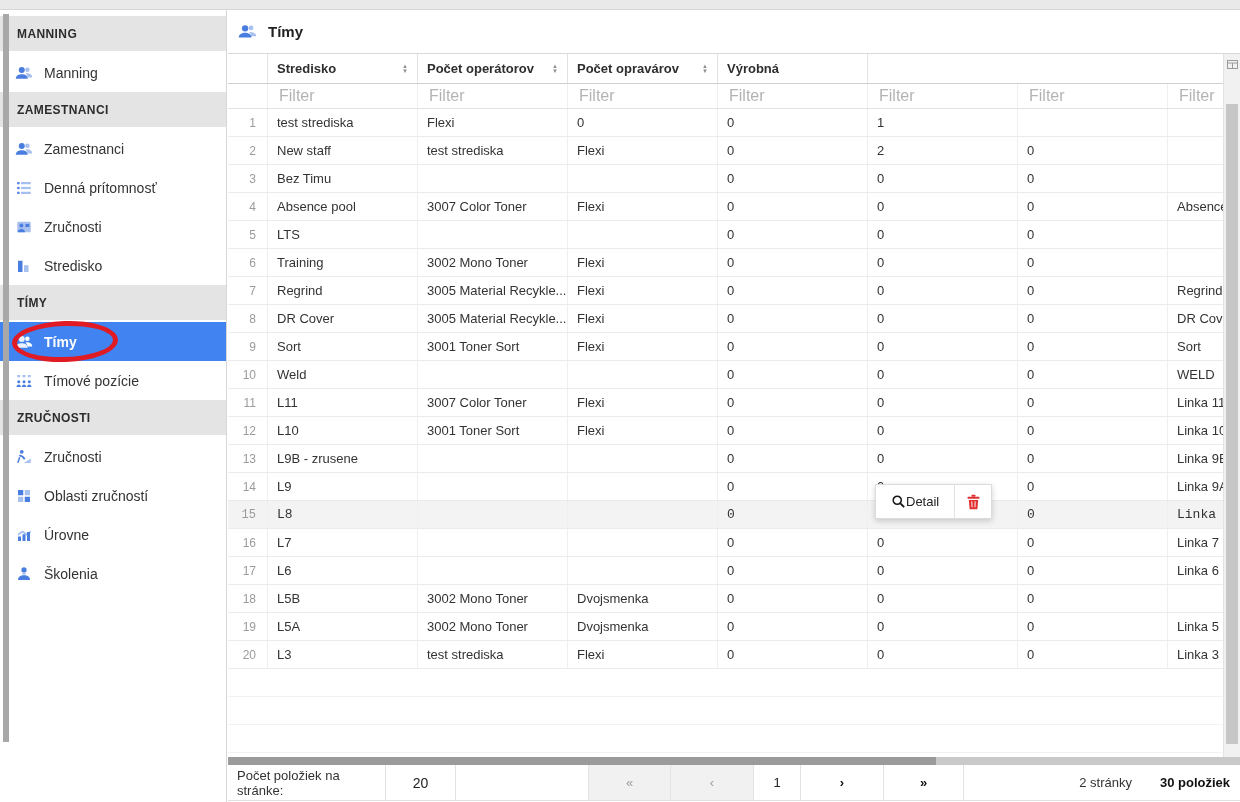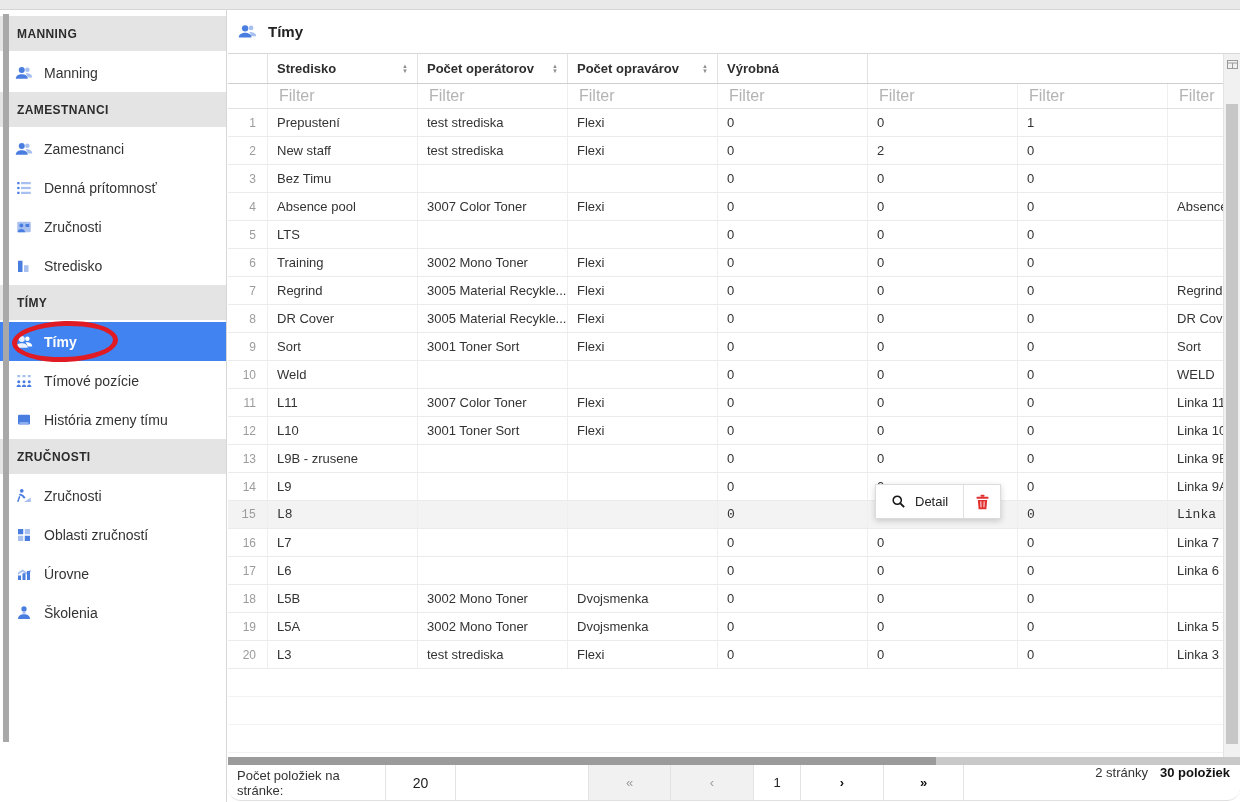--- a/index.html
+++ b/index.html
@@ -63,40 +63,40 @@
     background:#f1f1f1; border-left:1px solid #e3e3e3; z-index:20; }
   .vthumb { position:absolute; left:2px; top:50px; width:12px; height:640px; background:#c7c7c7; }
   .colpick { position:absolute; left:3px; top:3px; }
 
   
   .hscroll { position:absolute; left:0; top:747px; width:1012px; height:8px; background:#c9c9c9; }
   .hthumb { position:absolute; left:0; top:0; width:708px; height:8px; background:#9b9b9b; }
 
   
   .pagination { position:absolute; left:0; top:755px; width:1012px; height:36px; display:flex;
-    border-bottom:1px solid #e0e0e0; background:#fff; font-size:13px; align-items:stretch;border-radius:13px; }
+    border-bottom:1px solid #e0e0e0; background:#fff; font-size:13px; align-items:stretch; }
   .pg-cell { border-right:1px solid #e3e3e3; display:flex; align-items:center; justify-content:center; flex:none; }
   .pg-label { width:158px; justify-content:flex-start; padding-left:9px; color:#333; }
   .pg-size { width:70px; font-size:14px; color:#222; }
   .pg-spacer { width:133px; }
   .pg-btn { cursor:pointer; }
   .pg-first { width:82px; background:#f1f1f1; color:#9d9d9d; }
   .pg-prev { width:83px; background:#f1f1f1; color:#9d9d9d; }
   .pg-page { width:47px; color:#222; }
   .pg-next { width:83px; color:#111; font-weight:bold; }
   .pg-last { width:80px; color:#111; font-weight:bold; }
-  .pg-info { flex:1; border-right:none; display:flex; align-items:flex-start; justify-content:flex-end;
-    gap:12px; padding-right:10px; }
+  .pg-info { flex:1; border-right:none; display:flex; align-items:center; justify-content:flex-end;
+    gap:28px; padding-right:10px; }
   .pg-pages { color:#333; }
   .pg-items { font-weight:bold; color:#111; }
 
   
   .row-actions { position:absolute; left:875px; top:484px; height:35px; display:flex; align-items:stretch;
     background:#fff; border:1px solid #dcdcdc; box-shadow:0 2px 6px rgba(0,0,0,.18); z-index:40; }
-  .ra-detail { display:flex; align-items:center; gap:9px; padding:0 15px; cursor:pointer;
+  .ra-detail { display:flex; align-items:center; padding:0 15px; cursor:pointer;
     font-size:13px; color:#222; }
   .ra-divider { width:1px; background:#e2e2e2; }
   .ra-delete { width:36px; display:flex; align-items:center; justify-content:center; cursor:pointer; }
 </style>
 </head>
 <body>
 
 <div class="top-strip"></div>
 
 <div class="sidebar">
@@ -185,29 +185,20 @@
           <rect class="s" x="3" y="4" width="4" height="3"></rect>
           <rect class="s" x="10" y="4" width="4" height="3"></rect>
           <rect class="s" x="17" y="4" width="4" height="3"></rect>
           <circle class="p" cx="5" cy="13" r="2"></circle>
           <circle class="p" cx="12" cy="13" r="2"></circle>
           <circle class="p" cx="19" cy="13" r="2"></circle>
           <path class="p" d="M2 20c0-2.2 1.5-3.4 3-3.4S8 17.8 8 20zM9 20c0-2.2 1.5-3.4 3-3.4s3 1.2 3 3.4zM16 20c0-2.2 1.5-3.4 3-3.4s3 1.2 3 3.4z"></path>
         </svg>
     </span>
     <span>Tímové pozície</span>
-  </div>
-  <div class="sb-item">
-    <span class="icon">
-      <svg viewBox="0 0 24 24">
-          <rect class="p" x="4" y="5" width="16" height="13" rx="1.5"></rect>
-          <rect class="s" x="6" y="15" width="12" height="2"></rect>
-        </svg>
-    </span>
-    <span>História zmeny tímu</span>
   </div>
 
   <div class="sb-header">
     <span>ZRUČNOSTI</span>
   </div>
   <div class="sb-item">
     <span class="icon">
       <svg viewBox="0 0 24 24">
           <path class="s" d="M12 20l9-6v6z"></path>
           <circle class="p" cx="9" cy="5" r="2.5"></circle>
@@ -314,21 +305,20 @@
         <div class="fc">
           <input placeholder="Filter" style="">
         </div>
         <div class="fc">
           <input placeholder="Filter" style="">
         </div>
       </div>
     <div id="tbody">
         <div class="trow">
           <div class="cell num">1</div>
-          <div class="cell">Prepustení</div>
           <div class="cell">test strediska</div>
           <div class="cell">Flexi</div>
           <div class="cell">0</div>
           <div class="cell">0</div>
           <div class="cell">1</div>
           <div class="cell"></div>
         </div>
         <div class="trow">
           <div class="cell num">2</div>
           <div class="cell">New staff</div>

